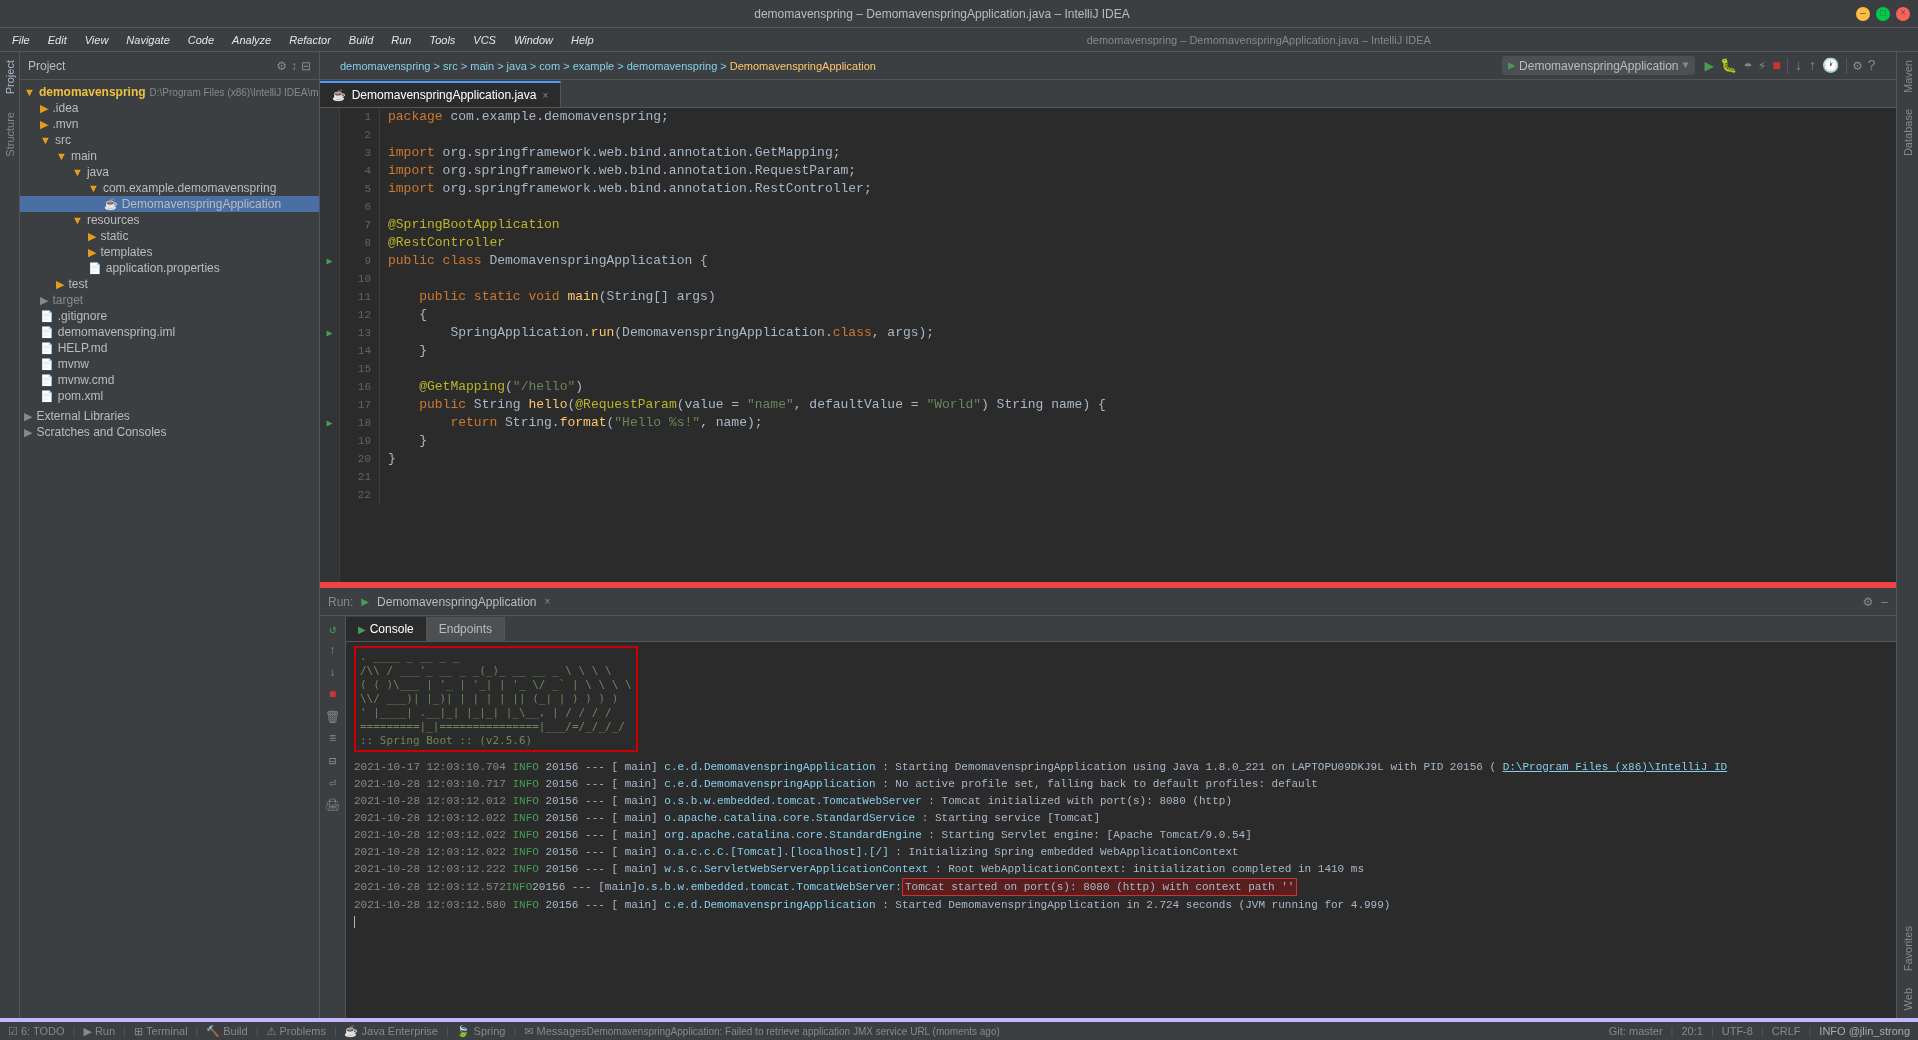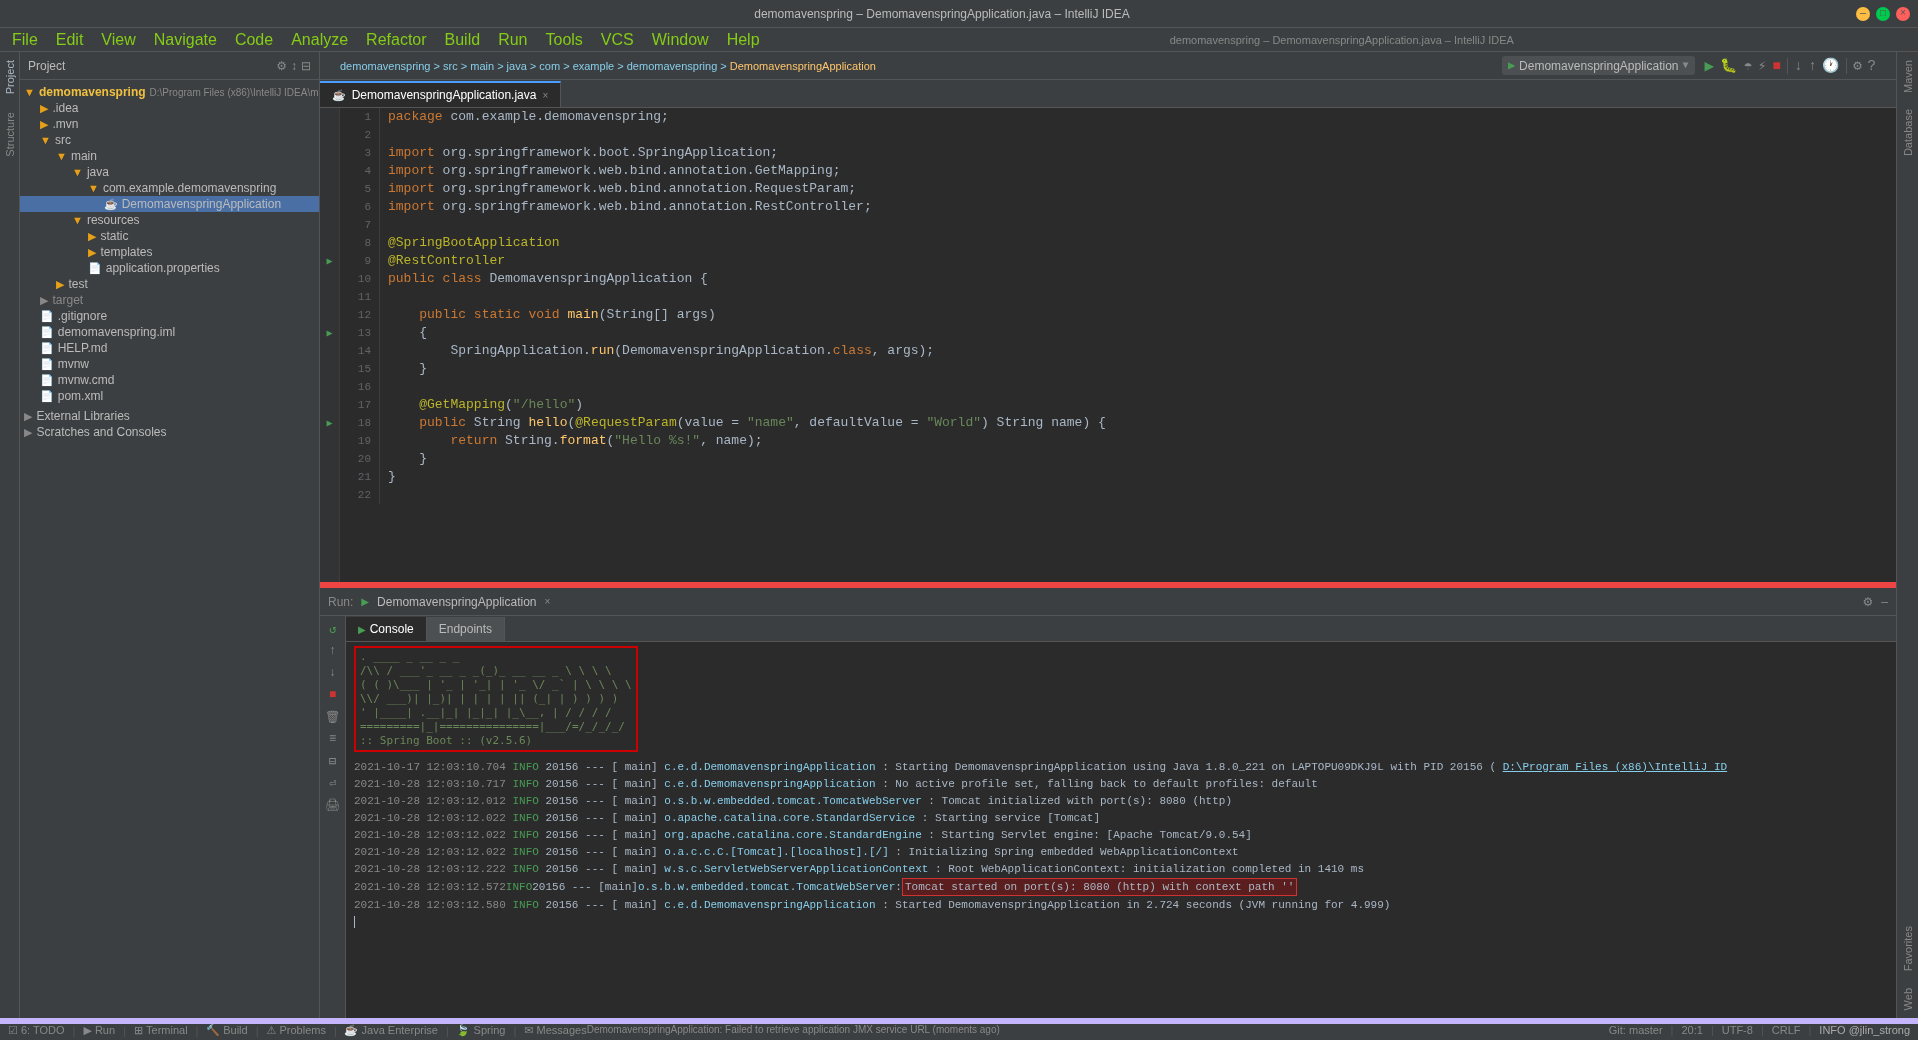--- a/index.html
+++ b/index.html
@@ -47,24 +47,25 @@
       height: 24px;
       background: #3c3f41;
       display: flex;
       align-items: center;
       padding: 0 4px;
       border-bottom: 1px solid #555;
       gap: 2px;
     }
     .menu-item {
       padding: 2px 8px;
-      color: #84cc16;
-      font-size: 16px;
+      color: #e5e5e5;
+      font-size: 11px;
       font-family: 'Segoe UI', sans-serif;
       cursor: pointer;
+      font-style: italic;
     }
 
     
     #toolbar {
       height: 28px;
       background: #3c3f41;
       display: flex;
       align-items: center;
       padding: 0 8px;
       gap: 4px;
@@ -235,27 +236,27 @@
     .log-date { color: #888; }
     .log-info { color: #499c54; }
     .log-class { color: #87ceeb; }
     .log-highlight-url { color: #87ceeb; text-decoration: underline; }
 
     
     #status-bar {
       height: 22px;
       background: #3c3f41;
       display: flex;
-      align-items: flex-start;
+      align-items: center;
       justify-content: space-between;
       padding: 0 8px;
       font-size: 11px;
       font-family: 'Segoe UI', sans-serif;
       color: #888;
-      border-top: 6px solid #c4b5fd;
+      border-top: 4px solid #c4b5fd;
     }
     .status-left { display: flex; align-items: center; gap: 8px; }
     .status-right { display: flex; align-items: center; gap: 8px; }
 
     
     .run-ctrl-btn {
       width: 18px; height: 18px;
       display: flex; align-items: center; justify-content: center;
       color: #888; cursor: pointer; font-size: 12px;
     }
@@ -611,21 +612,20 @@
               <div class="line-number">17</div>
               <div class="line-number">18</div>
               <div class="line-number">19</div>
               <div class="line-number">20</div>
               <div class="line-number">21</div>
               <div class="line-number">22</div>
             </div>
             <div class="code-lines">
               <div class="code-line"><span class="kw">package</span> <span class="pkg">com.example.demomavenspring</span>;</div>
               <div class="code-line">&nbsp;</div>
-              <div class="code-line"><span class="kw">import</span> org.springframework.boot.SpringApplication;</div>
               <div class="code-line"><span class="kw">import</span> org.springframework.web.bind.annotation.GetMapping;</div>
               <div class="code-line"><span class="kw">import</span> org.springframework.web.bind.annotation.RequestParam;</div>
               <div class="code-line"><span class="kw">import</span> org.springframework.web.bind.annotation.RestController;</div>
               <div class="code-line">&nbsp;</div>
               <div class="code-line"><span class="ann">@SpringBootApplication</span></div>
               <div class="code-line"><span class="ann">@RestController</span></div>
               <div class="code-line"><span class="kw">public class</span> <span class="cls">DemomavenspringApplication</span> <span class="br">{</span></div>
               <div class="code-line">&nbsp;</div>
               <div class="code-line">    <span class="kw">public static void</span> <span class="fn">main</span>(<span class="cls">String</span>[] args)</div>
               <div class="code-line">    <span class="br">{</span></div>

